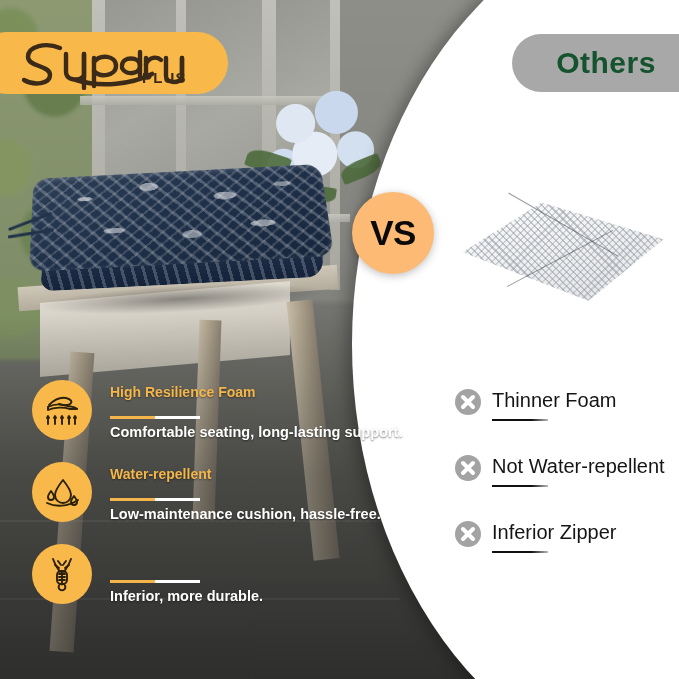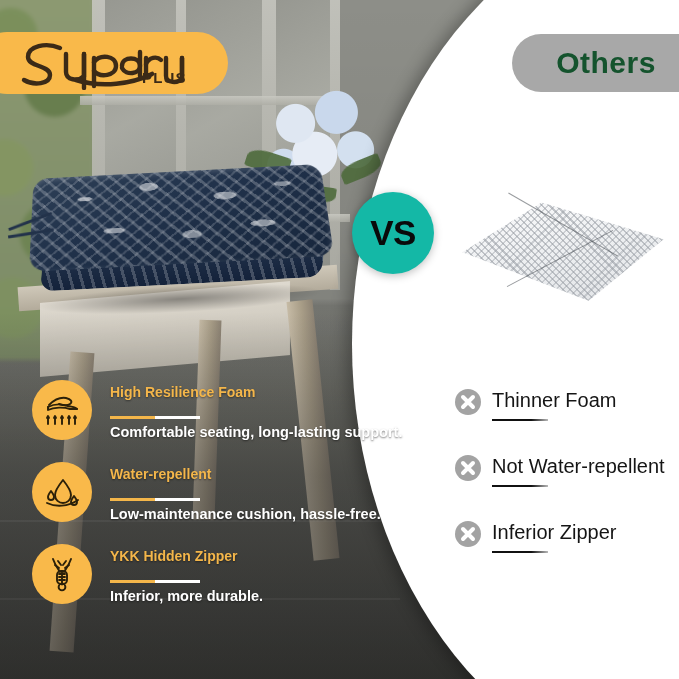--- a/index.html
+++ b/index.html
@@ -195,21 +195,21 @@
   }
   .others-badge span {
     font-size: 30px; font-weight: bold; color: #14532d;
     letter-spacing: .5px;
   }
 
   
   .vs-badge {
     position: absolute; left: 352px; top: 192px;
     width: 82px; height: 82px; border-radius: 50%;
-    background: #14b8a6;
+    background: #fdba74;
     display: flex; align-items: center; justify-content: center;
     box-shadow: 0 2px 8px rgba(0,0,0,.25);
   }
   .vs-badge span {
     font-size: 35px; font-weight: bold; color: #0a0a0a;
     letter-spacing: -.5px;
   }
 
   
   .other-cushion {
@@ -394,21 +394,20 @@
             <path d="M29 5 C27 11, 24 15, 22 18"></path>
             <path d="M13 11 L17 14 M16 7 L19 11 M27 11 L23 14 M24 7 L21 11"></path>
             <rect x="15" y="17" width="10" height="13" rx="4"></rect>
             <path d="M20 17 L20 30"></path>
             <path d="M17 20 L23 20 M17 23 L23 23 M17 26 L23 26"></path>
             <circle cx="20" cy="33" r="3.4"></circle>
             <path d="M20 30 L20 30.5"></path>
           </g>
         </svg>
       </div>
-      <div class="f-title">YKK Hidden Zipper</div>
       <div class="f-rule"></div>
       <div class="f-sub">Inferior, more durable.</div>
     </div>
 
   </div>
 
   <div class="cons">
 
     <div class="con">
       <div class="c-icon">

